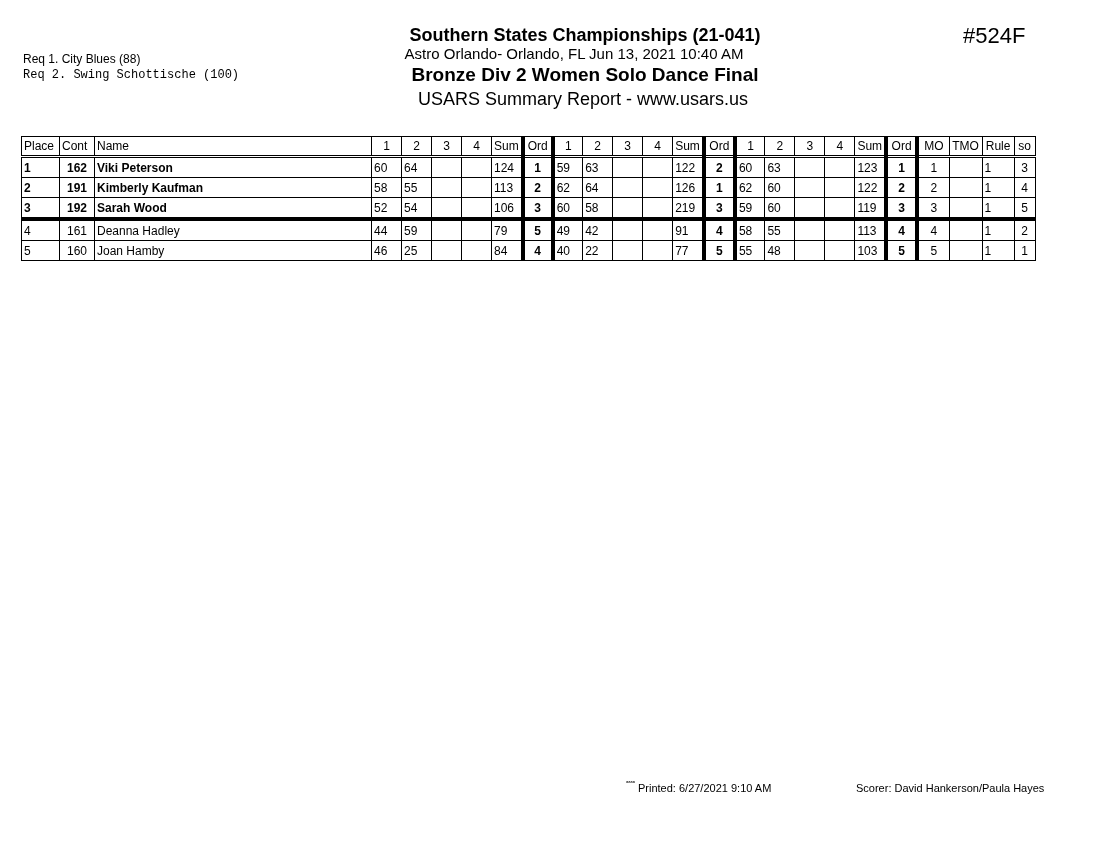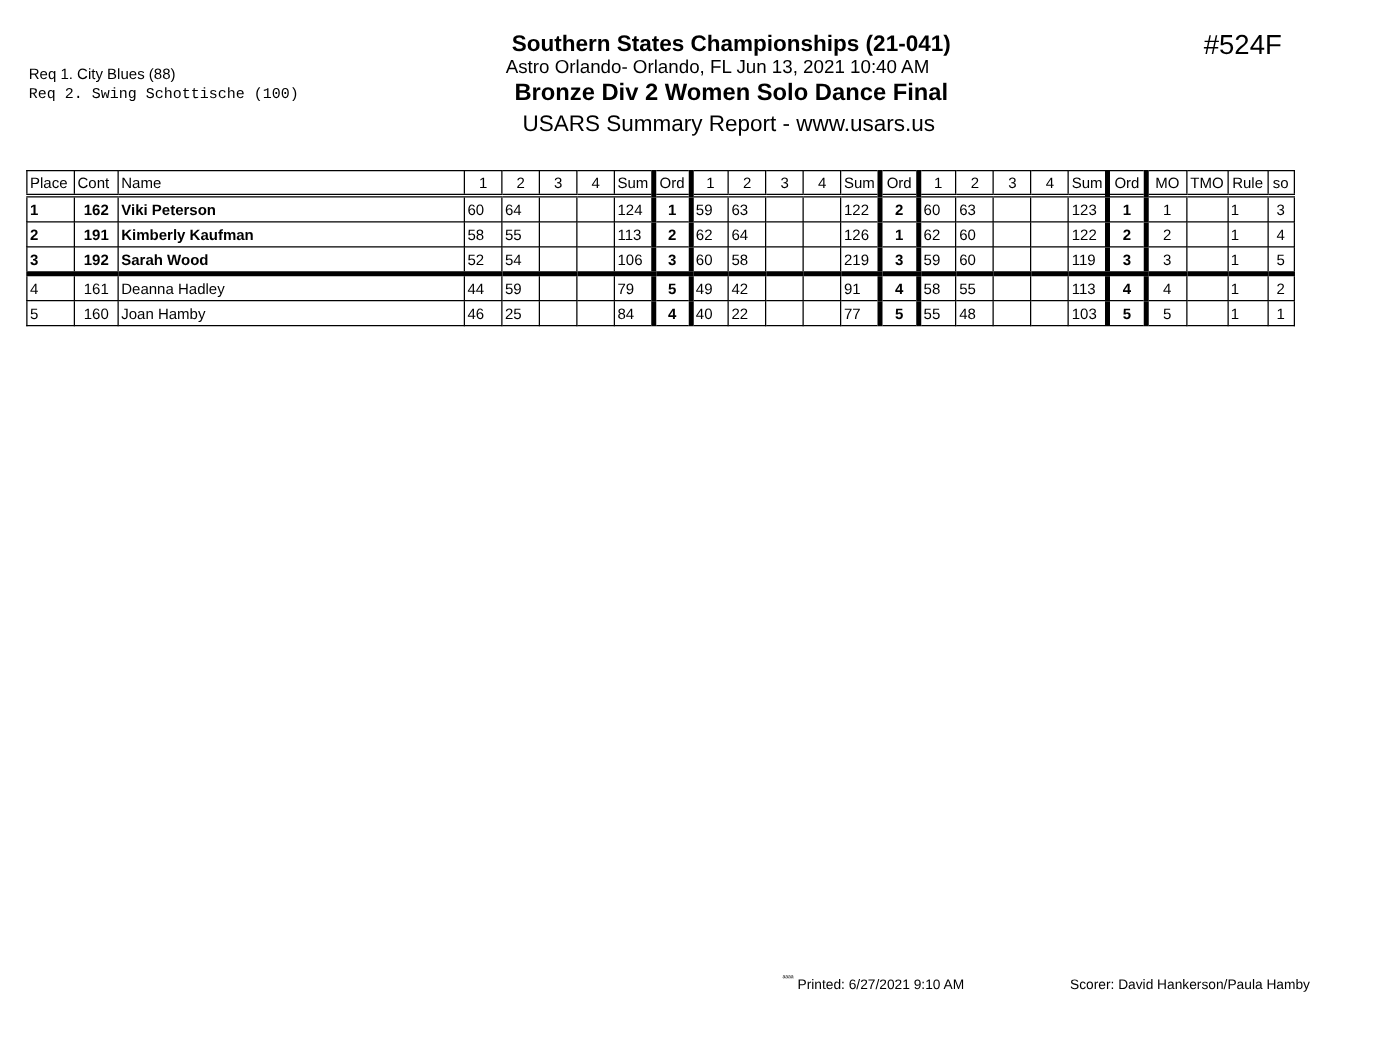--- a/index.html
+++ b/index.html
@@ -238,13 +238,13 @@
         <td class="r">1</td>
         <td class="c">1</td>
       </tr>
     </tbody>
 </table>
 
 <div class="footer" style="left:626px;">
   <span class="tiny">ᵃᵃᵃᵃ</span>
   <span>Printed:  6/27/2021  9:10 AM</span>
 </div>
-<div class="footer" style="left:856px;">Scorer:   David Hankerson/Paula Hamby</div>
+<div class="footer" style="left:856px;">Scorer:   David Hankerson/Paula Hayes</div>
 
 </body></html>

